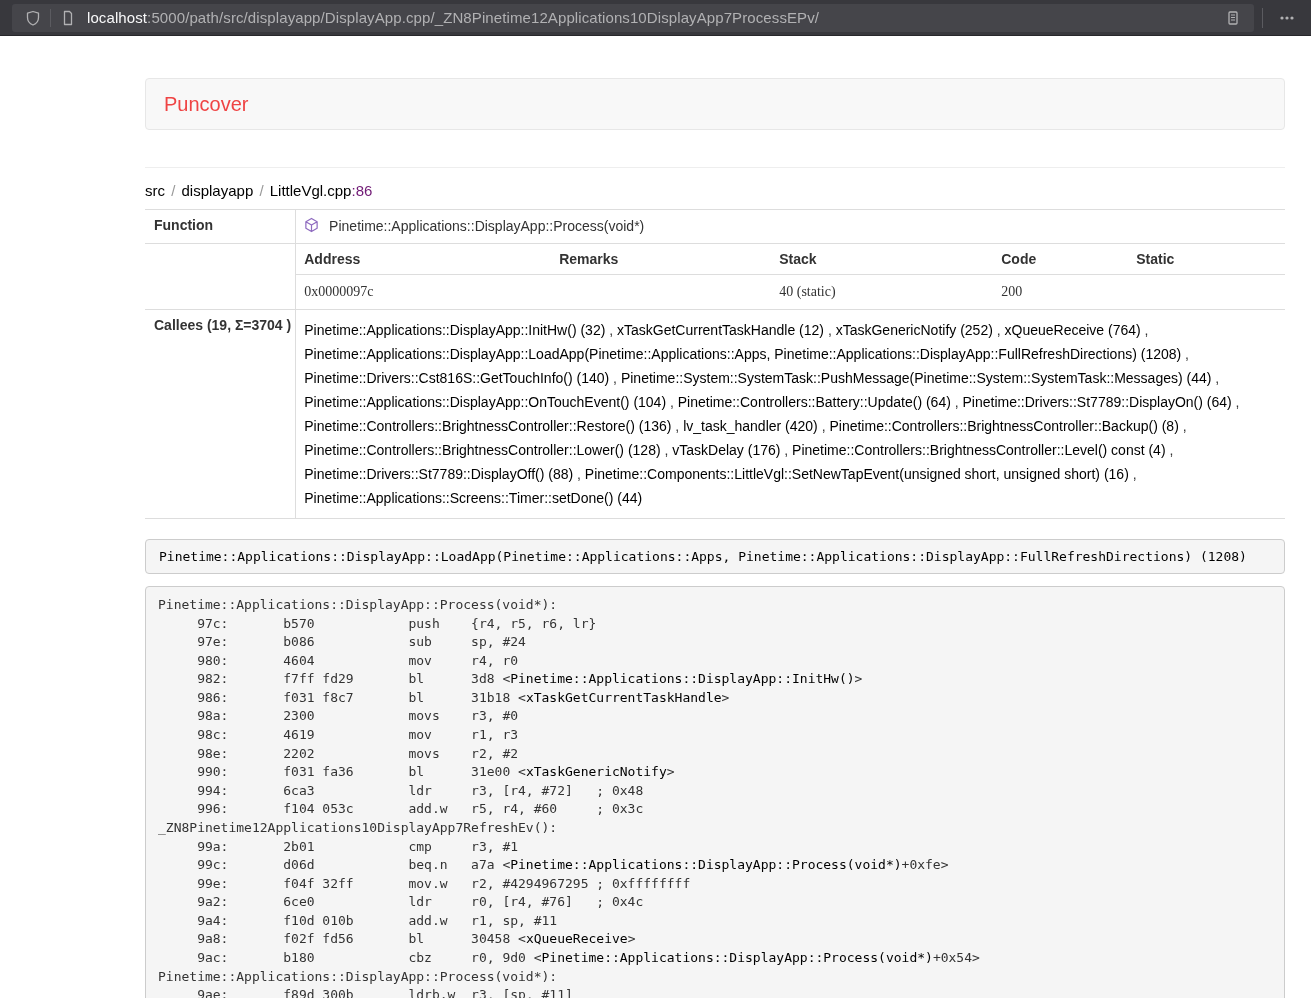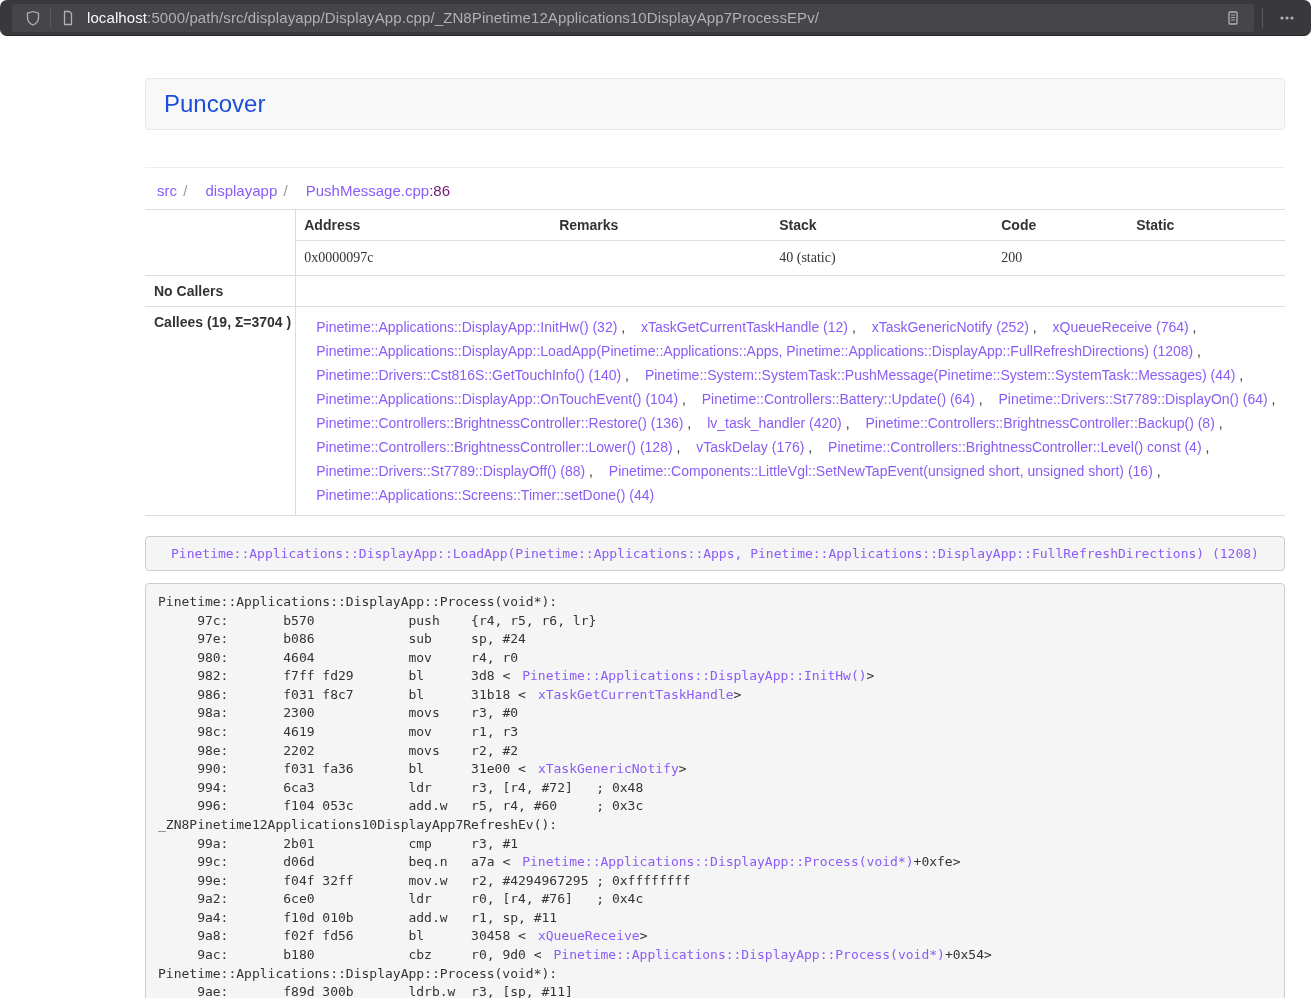--- a/index.html
+++ b/index.html
@@ -1,43 +1,43 @@
 <!DOCTYPE html>
 <html><head>
 <meta charset="utf-8">
 <style>
   * { margin:0; padding:0; box-sizing:border-box; }
   html,body { width:1311px; height:998px; overflow:hidden; background:#fff;
               font-family:"Liberation Sans", sans-serif; font-size:14px; color:#333; }
 
   
   .browser-bar { height:36px; background:#38383d; border-bottom:1px solid #27272b;
-                 display:flex; align-items:center; padding:0 8px 0 12px;border-radius:7px; }
+                 display:flex; align-items:center; padding:0 8px 0 12px; }
   .url-field { flex:1; height:28px; background:#45454a; border-radius:3px;
                display:flex; align-items:center; padding:0 8px; min-width:0; }
   .ubar-icon { display:flex; align-items:center; padding:0 5px; cursor:pointer; }
   .ubar-sep { width:1px; height:18px; background:#5b5b60; margin:0 4px; }
   .url-text { flex:1; font-size:15px; color:#b1b1b3; white-space:nowrap; overflow:hidden;
               margin-left:6px; letter-spacing:.1px; }
   .url-host { color:#f9f9fa; }
   .bar-sep { width:1px; height:20px; background:#5b5b60; margin:0 8px; }
   .meatball { display:flex; align-items:center; padding:0 8px; cursor:pointer; }
 
   
   .page { margin-left:145px; width:1140px; }
   .navbar { margin-top:42px; height:52px; background:#f8f8f8; border:1px solid #e7e7e7;
             border-radius:4px; display:flex; align-items:center; padding:0 18px; }
-  .brand { font-size:24px; color:#1d4ed8; text-decoration:none; cursor:pointer; }
+  .brand { font-size:20px; color:#ef4444; text-decoration:none; cursor:pointer; }
   hr.rule { border:0; border-top:1px solid #eee; margin:37px 0 0 0; }
 
   .breadcrumb { margin-top:14px; font-size:15px; }
   .bc-sep { color:#999; padding:0 2px; }
   .bc-suffix { color:#701a75; }
 
-  a.lnk, .lnk { color:#8b5cf6; text-decoration:none; cursor:pointer;margin-left:12px; }
+  a.lnk, .lnk { color:#000000; text-decoration:none; cursor:pointer; }
 
   
   table.sym { margin-top:10px; width:100%; border-collapse:collapse; border-bottom:1px solid #ddd; }
   table.sym > tbody > tr > td { border-top:1px solid #ddd; vertical-align:top; font-size:14px; }
   td.lbl { width:149px; font-weight:bold; padding:7px 4px 7px 9px; border-right:1px solid #ddd;
            white-space:nowrap; }
   td.val { padding:7px 8px; }
   td.val-flush { padding:0; }
   .func-name { vertical-align:middle; }
   .cube { vertical-align:-3px; margin-right:6px; }
@@ -93,24 +93,35 @@
 </div>
 
 <div class="page">
 
   <div class="navbar">
     <a class="brand" href="#">Puncover</a>
   </div>
 
   <hr class="rule">
 
-  <div class="breadcrumb"><a href="#" class="lnk">src</a><span class="bc-sep"> / </span><a href="#" class="lnk">displayapp</a><span class="bc-sep"> / </span><a href="#" class="lnk">PushMessage.cpp</a><span class="bc-suffix">:86</span></div>
+  <div class="breadcrumb"><a href="#" class="lnk">src</a><span class="bc-sep"> / </span><a href="#" class="lnk">displayapp</a><span class="bc-sep"> / </span><a href="#" class="lnk">LittleVgl.cpp</a><span class="bc-suffix">:86</span></div>
 
   <table class="sym">
     <tbody>
+      <tr>
+        <td class="lbl">Function</td>
+        <td class="val">
+          <span class="cube">
+            <svg width="15" height="16" viewBox="0 0 16 16">
+                <path d="M8 1 L14 4.5 V11.5 L8 15 L2 11.5 V4.5 Z M8 8 L2 4.5 M8 8 L14 4.5 M8 8 V15" fill="none" stroke="#8e6abf" stroke-width="1.3" stroke-linejoin="round"></path>
+              </svg>
+          </span>
+          <span class="func-name">Pinetime::Applications::DisplayApp::Process(void*)</span>
+        </td>
+      </tr>
       <tr>
         <td class="lbl"></td>
         <td class="val-flush">
           <table class="inner">
             <thead>
               <tr>
                 <th class="c-addr">Address</th>
                 <th class="c-rem">Remarks</th>
                 <th class="c-stack">Stack</th>
                 <th class="c-code">Code</th>
@@ -121,24 +132,20 @@
               <tr>
                 <td>0x0000097c</td>
                 <td></td>
                 <td>40 (static)</td>
                 <td>200</td>
                 <td></td>
               </tr>
             </tbody>
           </table>
         </td>
-      </tr>
-      <tr>
-        <td class="lbl">No Callers</td>
-        <td class="val"></td>
       </tr>
       <tr>
         <td class="lbl">Callees (19, Σ=3704 )</td>
         <td class="val callees"><a href="#" class="lnk">Pinetime::Applications::DisplayApp::InitHw() (32)</a> , <a href="#" class="lnk">xTaskGetCurrentTaskHandle (12)</a> , <a href="#" class="lnk">xTaskGenericNotify (252)</a> , <a href="#" class="lnk">xQueueReceive (764)</a> , <a href="#" class="lnk">Pinetime::Applications::DisplayApp::LoadApp(Pinetime::Applications::Apps, Pinetime::Applications::DisplayApp::FullRefreshDirections) (1208)</a> , <a href="#" class="lnk">Pinetime::Drivers::Cst816S::GetTouchInfo() (140)</a> , <a href="#" class="lnk">Pinetime::System::SystemTask::PushMessage(Pinetime::System::SystemTask::Messages) (44)</a> , <a href="#" class="lnk">Pinetime::Applications::DisplayApp::OnTouchEvent() (104)</a> , <a href="#" class="lnk">Pinetime::Controllers::Battery::Update() (64)</a> , <a href="#" class="lnk">Pinetime::Drivers::St7789::DisplayOn() (64)</a> , <a href="#" class="lnk">Pinetime::Controllers::BrightnessController::Restore() (136)</a> , <a href="#" class="lnk">lv_task_handler (420)</a> , <a href="#" class="lnk">Pinetime::Controllers::BrightnessController::Backup() (8)</a> , <a href="#" class="lnk">Pinetime::Controllers::BrightnessController::Lower() (128)</a> , <a href="#" class="lnk">vTaskDelay (176)</a> , <a href="#" class="lnk">Pinetime::Controllers::BrightnessController::Level() const (4)</a> , <a href="#" class="lnk">Pinetime::Drivers::St7789::DisplayOff() (88)</a> , <a href="#" class="lnk">Pinetime::Components::LittleVgl::SetNewTapEvent(unsigned short, unsigned short) (16)</a> , <a href="#" class="lnk">Pinetime::Applications::Screens::Timer::setDone() (44)</a></td>
       </tr>
     </tbody>
   </table>
 
   <div class="hl-panel">
     <a class="lnk" href="#">Pinetime::Applications::DisplayApp::LoadApp(Pinetime::Applications::Apps, Pinetime::Applications::DisplayApp::FullRefreshDirections) (1208)</a>

